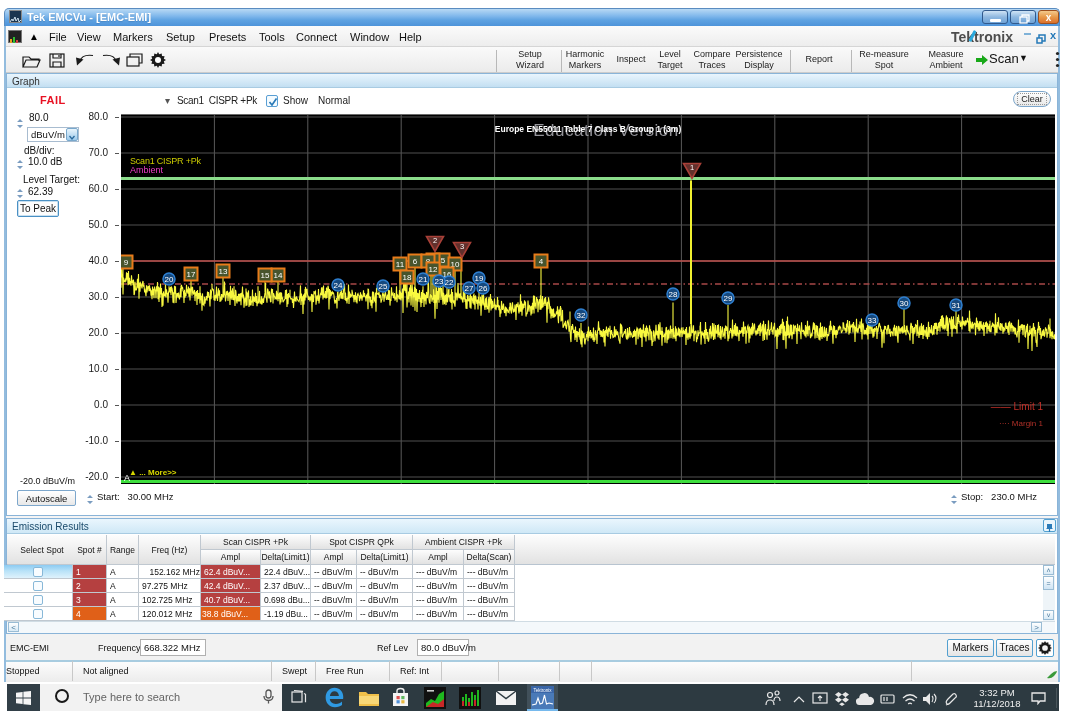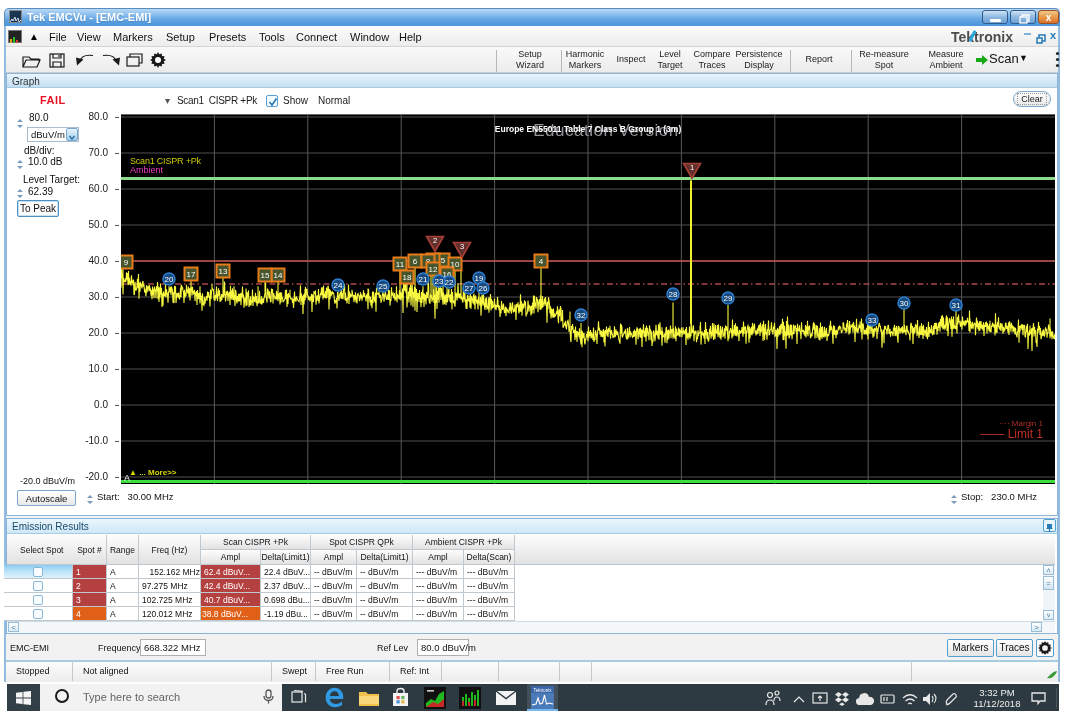--- a/index.html
+++ b/index.html
@@ -330,21 +330,21 @@
       </g>
       <g>
         <path d="M332.5,128.5 L349.5,128.5 L341,143.5 Z" fill="#62302c" stroke="#a84038" stroke-width="1.6"></path>
         <text x="341" y="134.5" font-size="7.5" fill="#fff" text-anchor="middle">3</text>
       </g>
 </svg>
 <div class="abs" style="left:9px;top:42px;font-size:9px;color:#cccc00;letter-spacing:-0.2px;">Scan1 CISPR +Pk</div>
 <div class="abs" style="left:9px;top:51px;font-size:9px;color:#ee3cc8;">Ambient</div>
 <div class="abs" style="left:18px;top:7px;width:934px;text-align:center;font-size:17px;color:#94949a;letter-spacing:0.5px;">Education Version</div>
 <div class="abs" style="left:0;top:10px;width:934px;text-align:center;font-size:8.5px;font-weight:bold;color:#fff;">Europe EN55011 Table 7 Class B Group 1 (3m)</div>
-<div class="abs" style="right:12px;top:313px;font-size:12px;color:#c03028;">—— Limit 1</div>
+<div class="abs" style="right:12px;top:287px;font-size:10px;color:#c03028;">—— Limit 1</div>
 <div class="abs" style="right:12px;top:305px;font-size:8px;color:#b03028;">···· Margin 1</div>
 <div class="abs" style="left:8px;top:354px;font-size:8px;font-weight:bold;color:#d8d800;">▲ ... More&gt;&gt;</div>
 <div class="abs" style="left:3px;top:359px;font-size:9px;color:#fff;">A</div>
 </div>
 
 <div class="abs" style="left:17px;top:490px;width:59px;height:16px;border:1px solid #7da7cc;border-radius:2px;background:linear-gradient(#fff,#e8e8e8);font-size:9.5px;color:#111;text-align:center;line-height:15px;">Autoscale</div>
 <div class="abs" style="left:86px;top:490px;"><svg width="8" height="9">
       <path d="M1,3 l3,-3 3,3 z M1,6 l3,3 3,-3 z" fill="#7a9cc0"></path>
     </svg></div>
 <div class="abs" style="left:97px;top:491px;font-size:9.5px;color:#111;">Start:&nbsp;&nbsp; 30.00 MHz</div>
@@ -357,21 +357,21 @@
 <div class="abs" style="left:7px;top:519px;width:1050px;height:15px;background:linear-gradient(#eaf6fd,#cfe8f6);border-bottom:1px solid #a8cbe2;"></div>
 <div class="abs" style="left:12px;top:521px;font-size:10px;color:#1a4a6a;">Emission Results</div>
 <div class="abs" style="left:1043px;top:519px;width:13px;height:13px;border:1px solid #52a0d0;border-radius:2px;background:#eaf5fc;"><svg width="11" height="11" viewBox="0 0 11 11">
       <g stroke="#2a7ab8" fill="#2a7ab8">
         <rect x="3.5" y="1.5" width="4" height="3.5"></rect>
         <path d="M2.5,5.5 h6" fill="none"></path>
         <path d="M5.5,5.5 v3.5" fill="none" stroke-width="1.2"></path>
       </g>
     </svg></div>
 <div class="abs" style="left:7px;top:535px;width:1048px;height:30px;background:linear-gradient(#fdfdfd,#e2e2e2);border-bottom:1px solid #b8c4d0;"></div>
-<div class="abs" style="left:20px;top:535px;width:69px;height:30px;background:linear-gradient(#fdfdfd,#e2e2e2);border-right:1px solid #c0c8d0;border-bottom:1px solid #c0c8d0;font-size:8.5px;color:#111;text-align:left;line-height:30px;overflow:hidden;white-space:nowrap;padding-left:0px;">Select Spot</div>
+<div class="abs" style="left:8px;top:535px;width:69px;height:30px;background:linear-gradient(#fdfdfd,#e2e2e2);border-right:1px solid #c0c8d0;border-bottom:1px solid #c0c8d0;font-size:8.5px;color:#111;text-align:center;line-height:30px;overflow:hidden;white-space:nowrap;padding-left:0px;">Select Spot</div>
 <div class="abs" style="left:73px;top:535px;width:34px;height:30px;background:linear-gradient(#fdfdfd,#e2e2e2);border-right:1px solid #c0c8d0;border-bottom:1px solid #c0c8d0;font-size:8.5px;color:#111;text-align:center;line-height:30px;overflow:hidden;white-space:nowrap;padding-left:0px;">Spot #</div>
 <div class="abs" style="left:107px;top:535px;width:32px;height:30px;background:linear-gradient(#fdfdfd,#e2e2e2);border-right:1px solid #c0c8d0;border-bottom:1px solid #c0c8d0;font-size:8.5px;color:#111;text-align:center;line-height:30px;overflow:hidden;white-space:nowrap;padding-left:0px;">Range</div>
 <div class="abs" style="left:139px;top:535px;width:62px;height:30px;background:linear-gradient(#fdfdfd,#e2e2e2);border-right:1px solid #c0c8d0;border-bottom:1px solid #c0c8d0;font-size:8.5px;color:#111;text-align:center;line-height:30px;overflow:hidden;white-space:nowrap;padding-left:0px;">Freq (Hz)</div>
 <div class="abs" style="left:201px;top:535px;width:110px;height:15px;background:linear-gradient(#fdfdfd,#e2e2e2);border-right:1px solid #c0c8d0;border-bottom:1px solid #c0c8d0;font-size:8.5px;color:#111;text-align:center;line-height:15px;overflow:hidden;white-space:nowrap;padding-left:0px;">Scan CISPR +Pk</div>
 <div class="abs" style="left:311px;top:535px;width:102px;height:15px;background:linear-gradient(#fdfdfd,#e2e2e2);border-right:1px solid #c0c8d0;border-bottom:1px solid #c0c8d0;font-size:8.5px;color:#111;text-align:center;line-height:15px;overflow:hidden;white-space:nowrap;padding-left:0px;">Spot CISPR QPk</div>
 <div class="abs" style="left:413px;top:535px;width:102px;height:15px;background:linear-gradient(#fdfdfd,#e2e2e2);border-right:1px solid #c0c8d0;border-bottom:1px solid #c0c8d0;font-size:8.5px;color:#111;text-align:center;line-height:15px;overflow:hidden;white-space:nowrap;padding-left:0px;">Ambient CISPR +Pk</div>
 <div class="abs" style="left:201px;top:550px;width:60px;height:15px;background:linear-gradient(#fdfdfd,#e2e2e2);border-right:1px solid #c0c8d0;border-bottom:1px solid #c0c8d0;font-size:8.5px;color:#111;text-align:center;line-height:15px;overflow:hidden;white-space:nowrap;padding-left:0px;">Ampl</div>
 <div class="abs" style="left:261px;top:550px;width:50px;height:15px;background:linear-gradient(#fdfdfd,#e2e2e2);border-right:1px solid #c0c8d0;border-bottom:1px solid #c0c8d0;font-size:8.5px;color:#111;text-align:center;line-height:15px;overflow:hidden;white-space:nowrap;padding-left:0px;">Delta(Limit1)</div>
 <div class="abs" style="left:311px;top:550px;width:46px;height:15px;background:linear-gradient(#fdfdfd,#e2e2e2);border-right:1px solid #c0c8d0;border-bottom:1px solid #c0c8d0;font-size:8.5px;color:#111;text-align:center;line-height:15px;overflow:hidden;white-space:nowrap;padding-left:0px;">Ampl</div>
 <div class="abs" style="left:357px;top:550px;width:56px;height:15px;background:linear-gradient(#fdfdfd,#e2e2e2);border-right:1px solid #c0c8d0;border-bottom:1px solid #c0c8d0;font-size:8.5px;color:#111;text-align:center;line-height:15px;overflow:hidden;white-space:nowrap;padding-left:0px;">Delta(Limit1)</div>
@@ -437,21 +437,21 @@
 <div class="abs" style="left:417px;top:639px;width:52px;height:17px;border:1px solid #b0b0b0;background:#fff;font-size:9.5px;color:#111;padding:2px 0 0 3px;white-space:nowrap;">80.0 dBuV/m</div>
 <div class="abs" style="left:947px;top:639px;width:47px;height:18px;border:1px solid #52a0d0;border-radius:2px;background:linear-gradient(#fff,#e4e4e4);font-size:10px;color:#111;text-align:center;line-height:16px;">Markers</div>
 <div class="abs" style="left:996px;top:639px;width:37px;height:18px;border:1px solid #52a0d0;border-radius:2px;background:linear-gradient(#fff,#e4e4e4);font-size:10px;color:#111;text-align:center;line-height:16px;">Traces</div>
 <div class="abs" style="left:1036px;top:639px;width:18px;height:18px;border:1px solid #52a0d0;border-radius:2px;background:#fff;"></div>
 <div class="abs" style="left:1037px;top:640px;"><svg width="16" height="16" viewBox="0 0 18 18">
       <path fill="#1a1a1a" d="M9,1 l1.2,2.2 2.5,-0.8 0.3,2.6 2.6,0.3 -0.8,2.5 2.2,1.2 -2.2,1.2 0.8,2.5 -2.6,0.3 -0.3,2.6 -2.5,-0.8 -1.2,2.2 -1.2,-2.2 -2.5,0.8 -0.3,-2.6 -2.6,-0.3 0.8,-2.5 -2.2,-1.2 2.2,-1.2 -0.8,-2.5 2.6,-0.3 0.3,-2.6 2.5,0.8 z"></path>
       <circle cx="9" cy="9" r="3.2" fill="#f2f2f2"></circle>
     </svg></div>
 
 <div class="abs" style="left:6px;top:660px;width:1052px;height:22px;background:linear-gradient(#fcfcfc,#ececec);border-top:2px solid #a8cce0;"></div>
-<div class="abs" style="left:6px;top:661px;width:67px;height:20px;border-right:1px solid #c8c8c8;font-size:9px;color:#111;line-height:20px;padding-left:10px;">Stopped</div>
+<div class="abs" style="left:6px;top:661px;width:67px;height:20px;border-right:1px solid #c8c8c8;font-size:9px;color:#111;line-height:20px;">Stopped</div>
 <div class="abs" style="left:73px;top:661px;width:199px;height:20px;border-right:1px solid #c8c8c8;font-size:9px;color:#111;line-height:20px;padding-left:10px;">Not aligned</div>
 <div class="abs" style="left:272px;top:661px;width:44px;height:20px;border-right:1px solid #c8c8c8;font-size:9px;color:#111;line-height:20px;padding-left:10px;">Swept</div>
 <div class="abs" style="left:316px;top:661px;width:74px;height:20px;border-right:1px solid #c8c8c8;font-size:9px;color:#111;line-height:20px;padding-left:10px;">Free Run</div>
 <div class="abs" style="left:390px;top:661px;width:52px;height:20px;border-right:1px solid #c8c8c8;font-size:9px;color:#111;line-height:20px;padding-left:10px;">Ref: Int</div>
 <div class="abs" style="left:442px;top:661px;width:57px;height:20px;border-right:1px solid #c8c8c8;font-size:9px;color:#111;line-height:20px;padding-left:10px;"></div>
 <div class="abs" style="left:499px;top:661px;width:61px;height:20px;border-right:1px solid #c8c8c8;font-size:9px;color:#111;line-height:20px;padding-left:10px;"></div>
 <div class="abs" style="left:560px;top:661px;width:32px;height:20px;border-right:1px solid #c8c8c8;font-size:9px;color:#111;line-height:20px;padding-left:10px;"></div>
 <div class="abs" style="left:592px;top:661px;width:320px;height:20px;border-right:1px solid #c8c8c8;font-size:9px;color:#111;line-height:20px;padding-left:10px;"></div>
 <div class="abs" style="left:1046px;top:666px;"><svg width="12" height="10">
       <path d="M1,8 q4,1 7,-2 q3,-3 3,-5 q-3,0 -6,3 q-3,3 -4,4z" fill="#3a9a3a"></path>

